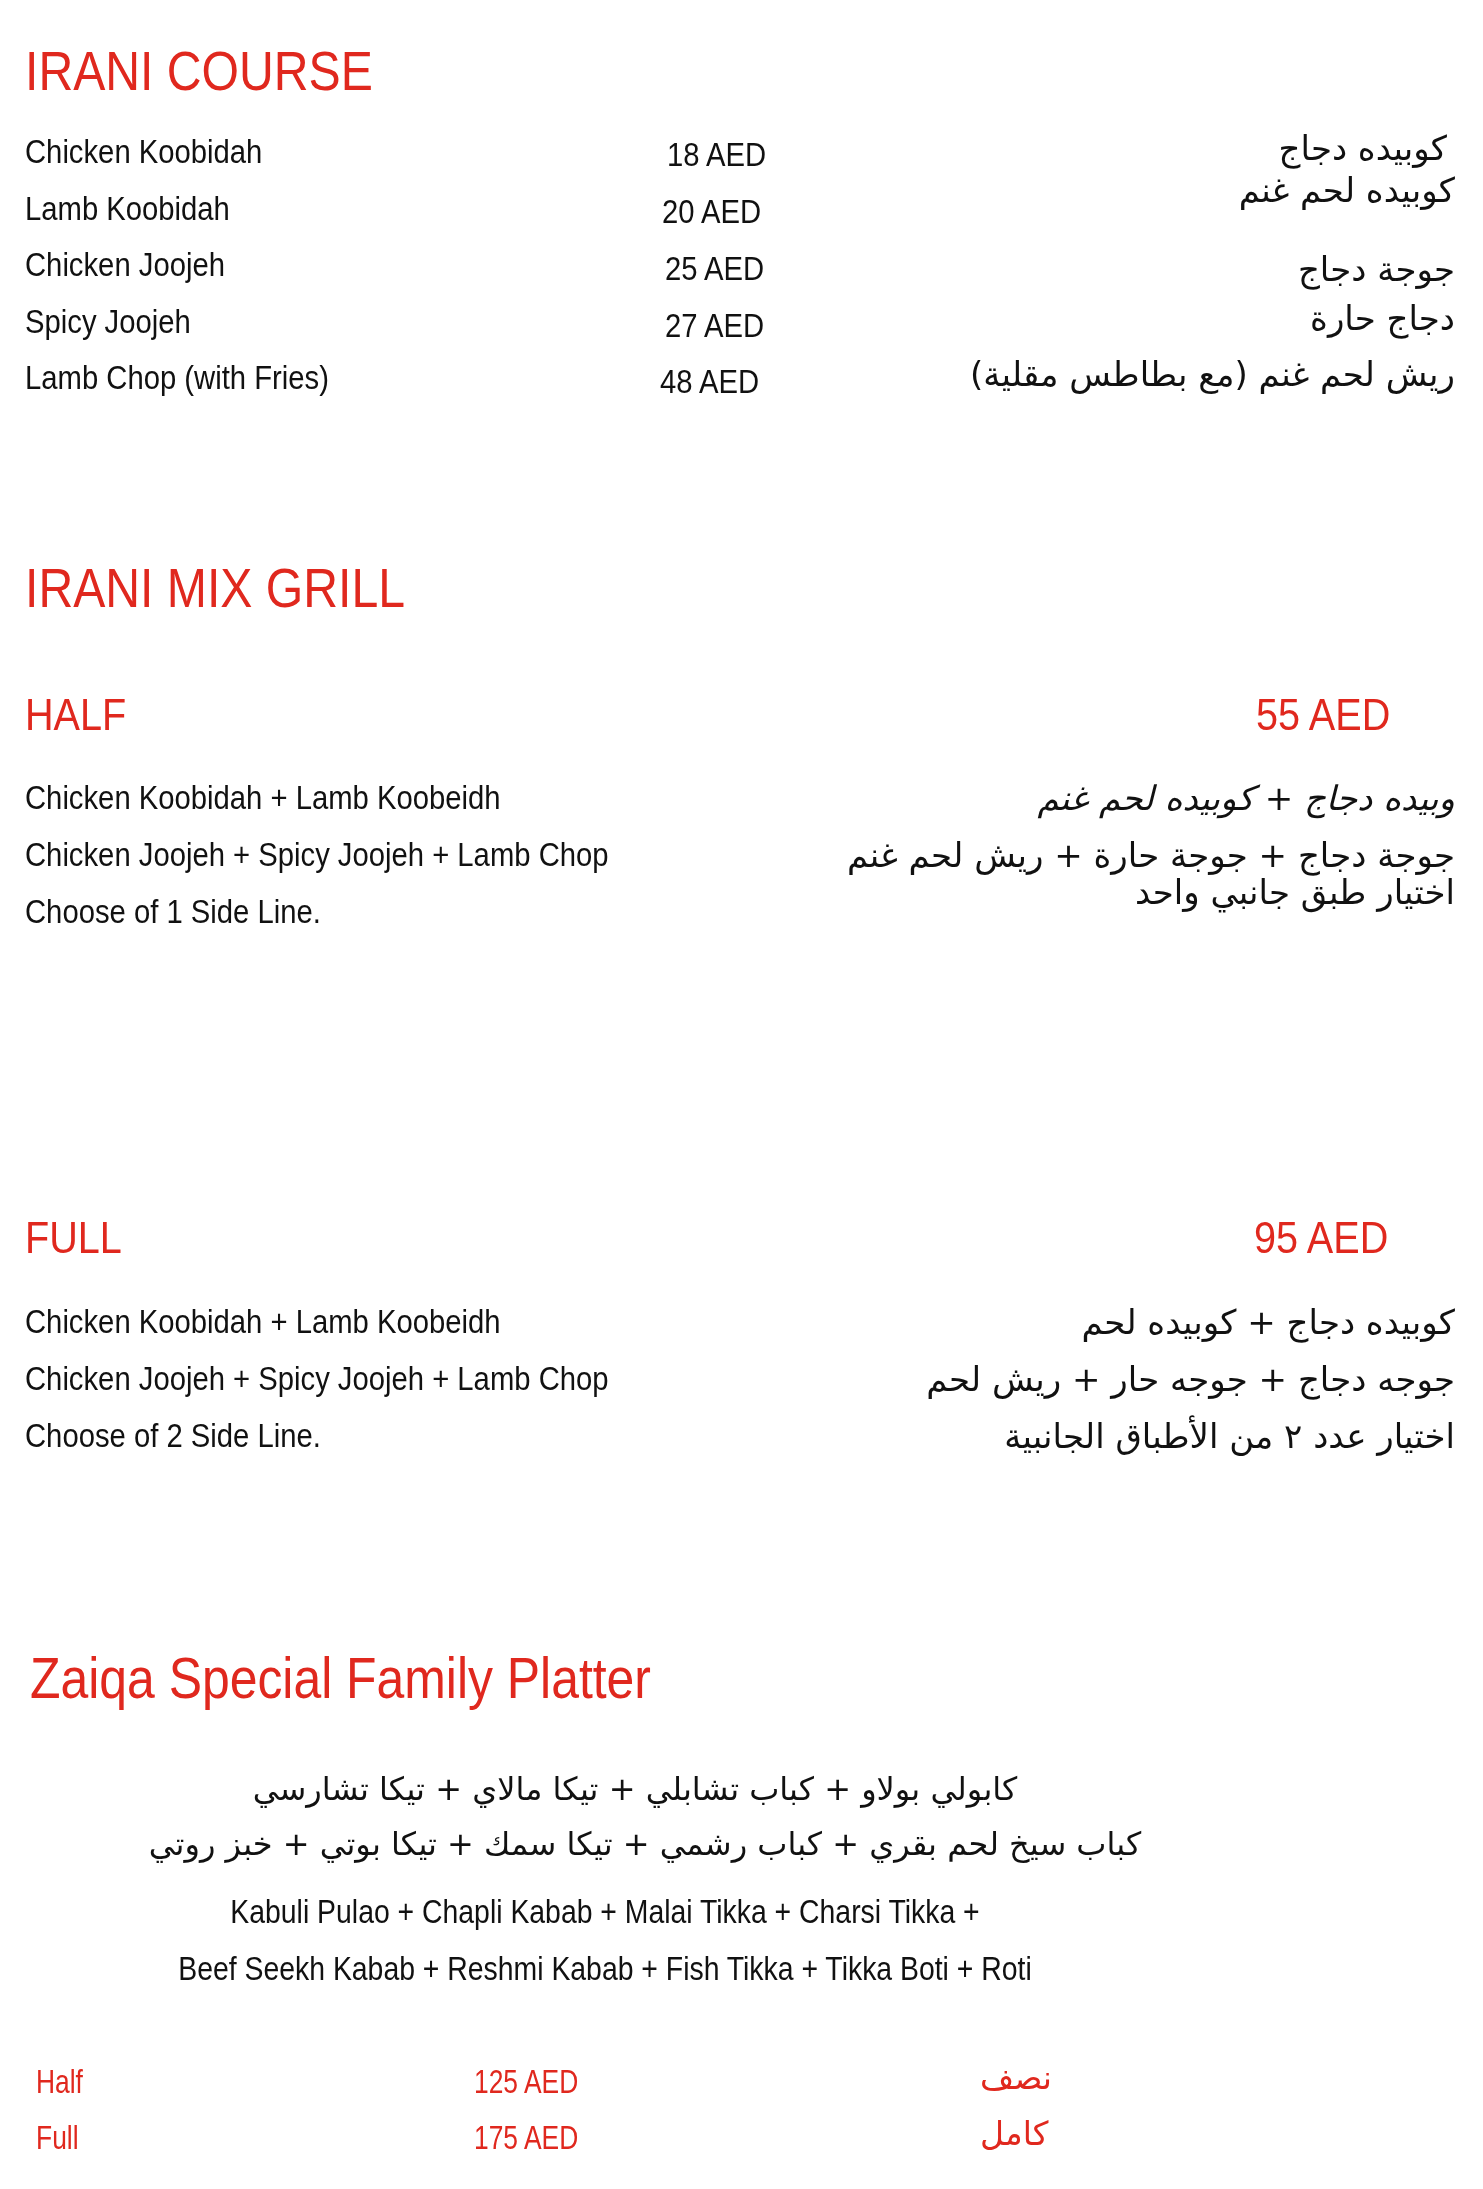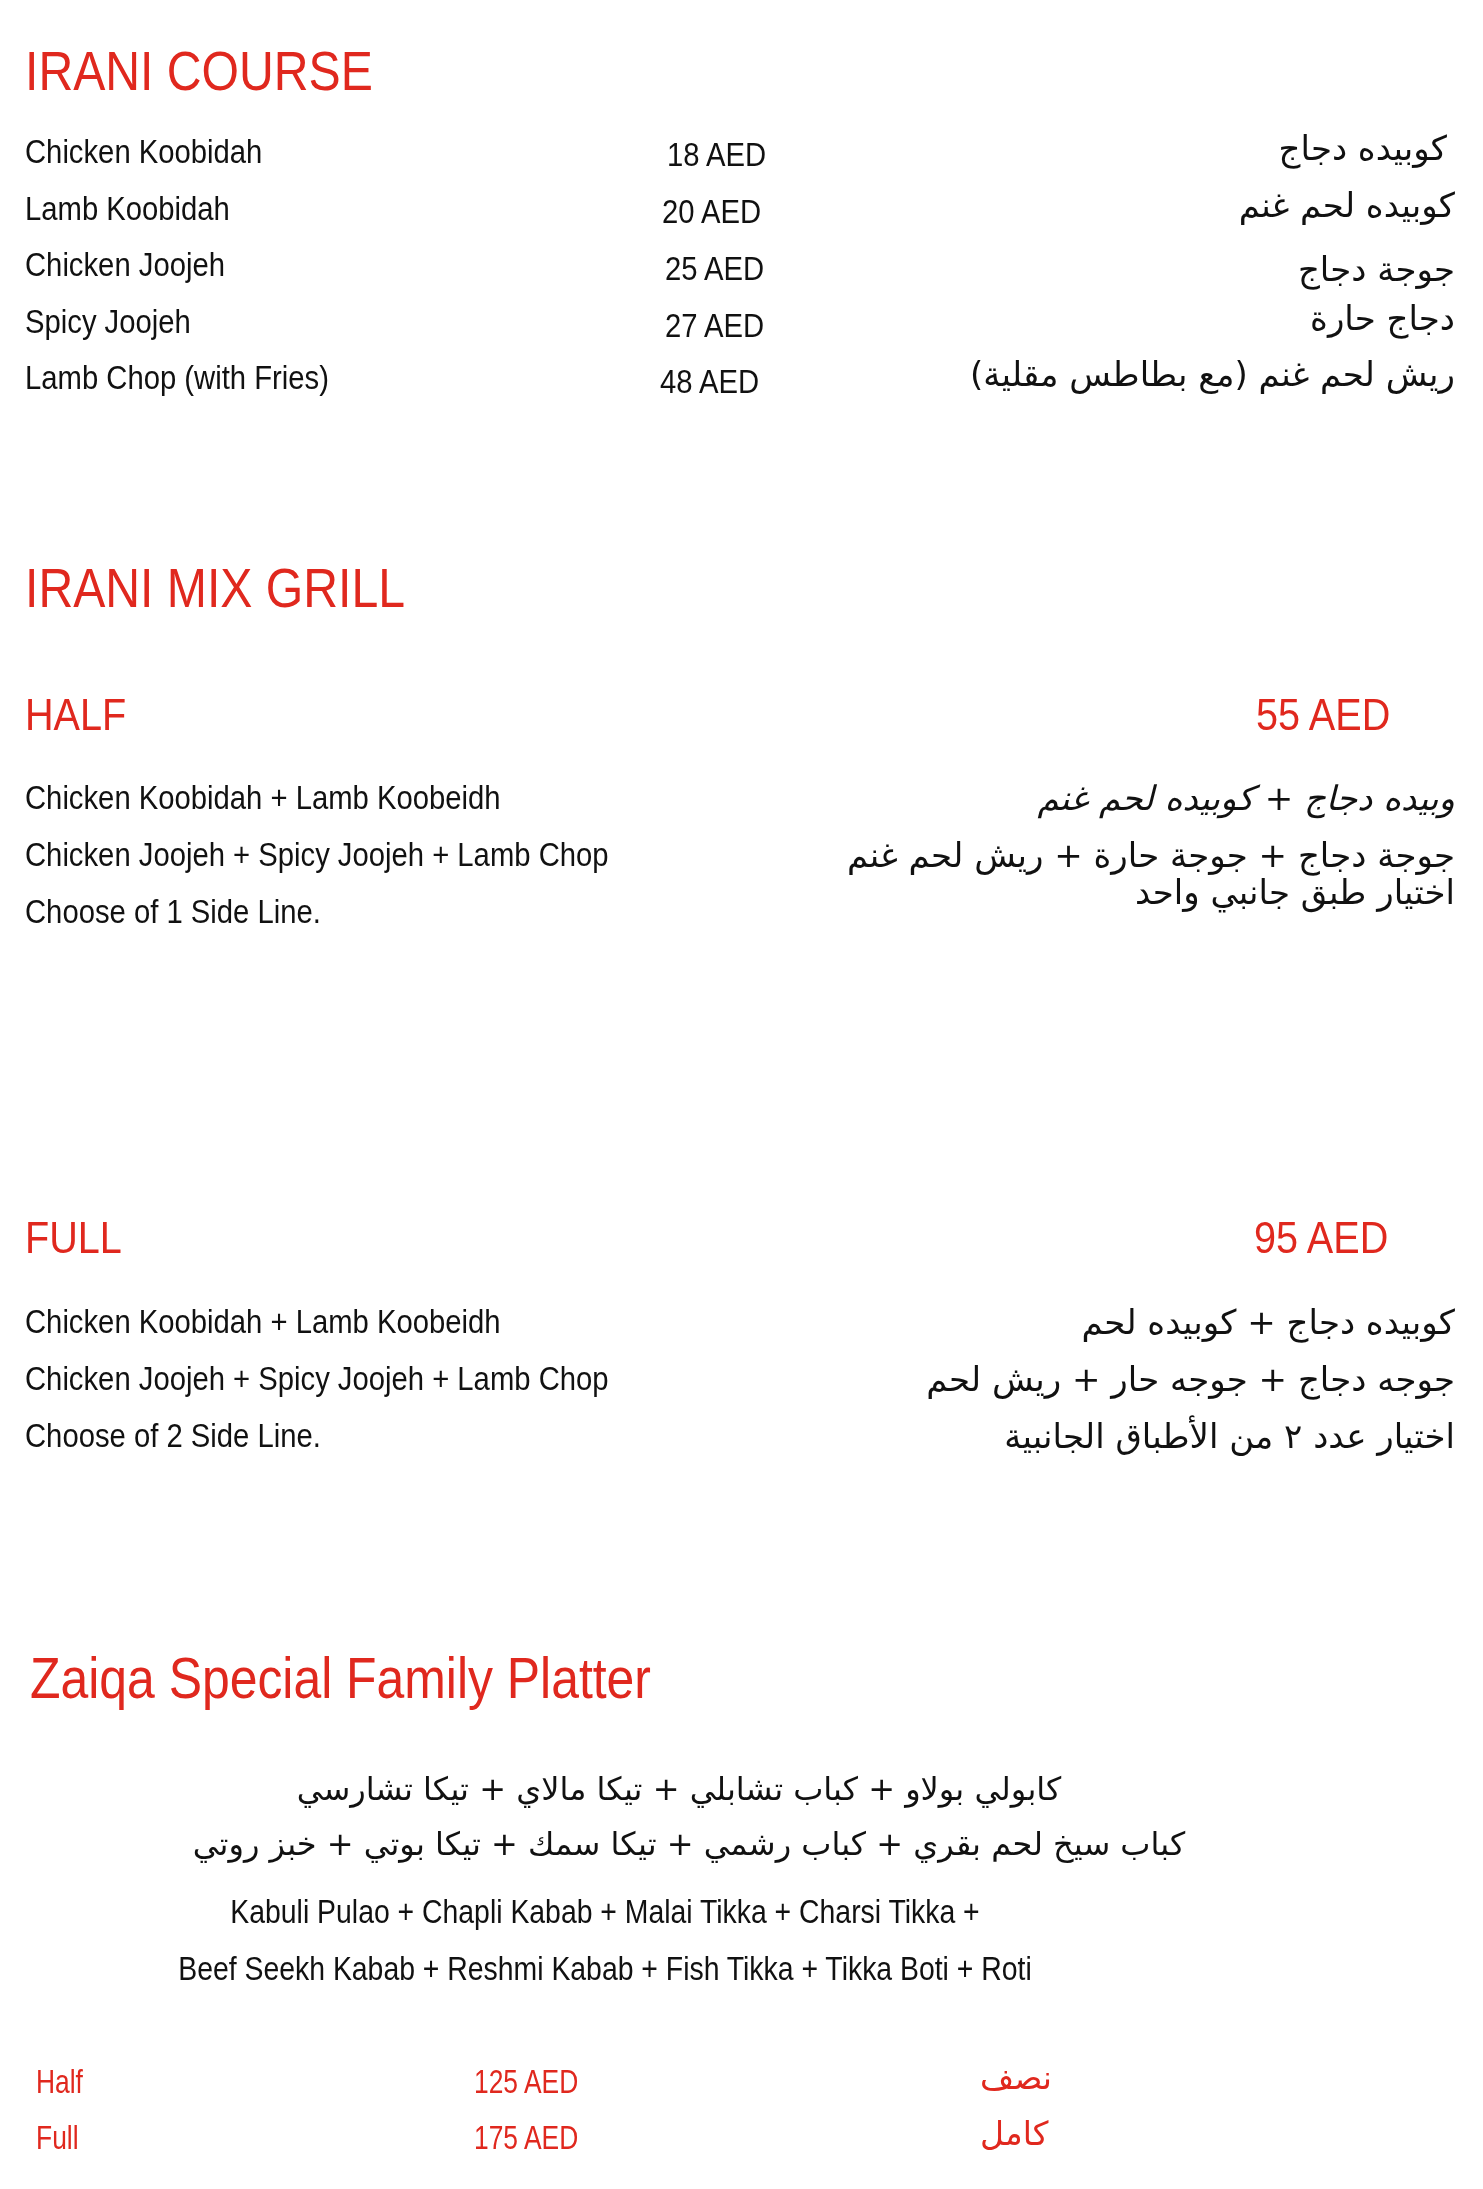--- a/index.html
+++ b/index.html
@@ -6,39 +6,39 @@
   body { width: 1483px; height: 2189px; position: relative; overflow: hidden;
          font-family: "Liberation Sans", "DejaVu Sans", sans-serif; color: #111111; }
   .abs { position: absolute; white-space: nowrap; }
   .red { color: #e0281e; }
   .h1 { font-size: 56px; letter-spacing: 0px; transform: scaleX(0.86); transform-origin: left top; }
   .h2 { font-size: 44px; transform: scaleX(0.9); transform-origin: left top; }
   .en { font-size: 34px; transform: scaleX(0.86); transform-origin: left top; }
   .price { font-size: 34px; transform: scaleX(0.86); transform-origin: left top; }
   .ar { font-size: 34px; direction: rtl; text-align: right; font-family: "DejaVu Sans", sans-serif; }
   .center { text-align: center; left: 0; width: 1210px; }
-  .center-ar { direction: rtl; font-family: "DejaVu Sans", sans-serif; font-size: 32px; margin-left: 44px; }
+  .center-ar { direction: rtl; font-family: "DejaVu Sans", sans-serif; font-size: 32px; }
   .center-en { font-size: 33px; transform: scaleX(0.86); transform-origin: center top; }
   .sm { font-size: 33px; }
 </style>
 </head>
 <body>
 
 <div class="abs red h1" style="left:25px; top:38px;">IRANI COURSE</div>
 
 <div>
   <div>
     <div class="abs en" style="left:25px; top:132px;">Chicken Koobidah</div>
     <div class="abs price" style="left:667px; top:135px;">18 AED</div>
     <div class="abs ar" style="right:36px; top:128px;">كوبيده دجاج</div>
   </div>
   <div>
     <div class="abs en" style="left:25px; top:189px;">Lamb Koobidah</div>
     <div class="abs price" style="left:662px; top:192px;">20 AED</div>
-    <div class="abs ar" style="right:28px; top:185px;">كوبيده لحم غنم</div>
+    <div class="abs ar" style="right:28px; top:170px;">كوبيده لحم غنم</div>
   </div>
   <div>
     <div class="abs en" style="left:25px; top:245px;">Chicken Joojeh</div>
     <div class="abs price" style="left:665px; top:249px;">25 AED</div>
     <div class="abs ar" style="right:28px; top:241px;margin-top:8px;">جوجة دجاج</div>
   </div>
   <div>
     <div class="abs en" style="left:25px; top:302px;">Spicy Joojeh</div>
     <div class="abs price" style="left:665px; top:306px;">27 AED</div>
     <div class="abs ar" style="right:28px; top:298px;">دجاج حارة</div>

